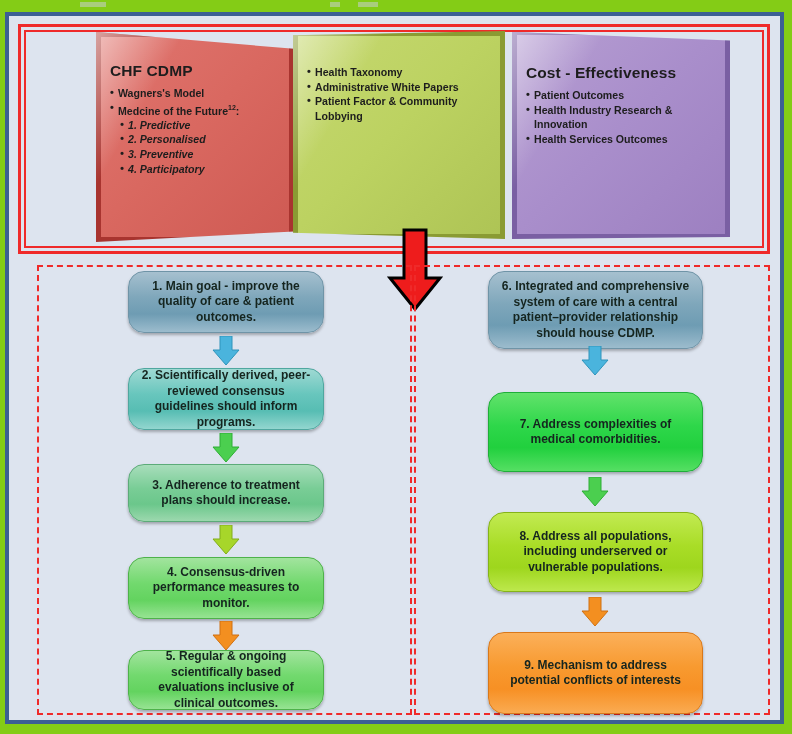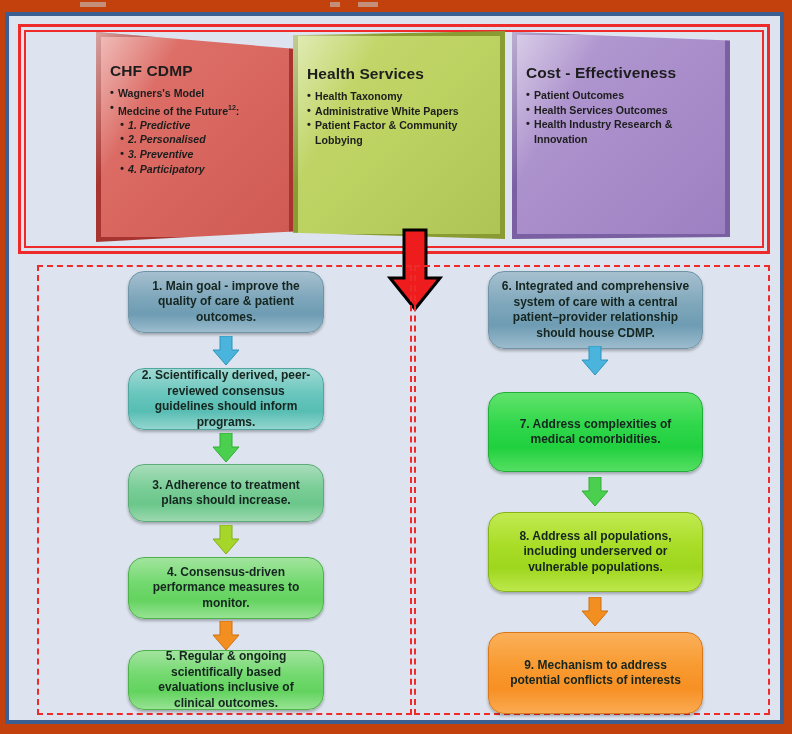--- a/index.html
+++ b/index.html
@@ -1,18 +1,18 @@
 <!DOCTYPE html>
 <html><head>
 <meta charset="utf-8">
 <style>
   html,body{margin:0;padding:0;background:#ffffff;}
   body{width:792px;height:734px;overflow:hidden;font-family:"Liberation Sans",sans-serif;}
 
-  #stage{position:relative;width:792px;height:734px;background:#c2410c;}
+  #stage{position:relative;width:792px;height:734px;background:#84cc16;}
 
   
   .artifact{position:absolute;top:2px;height:5px;background:#c9cdd4;opacity:.55;}
 
   
   #outer-frame{
     position:absolute;left:5px;top:12px;width:779px;height:712px;
     border:4px solid #3c5f93;background:#dde4ef;box-sizing:border-box;
   }
 
@@ -140,38 +140,37 @@
         <li class="sub">3. Preventive</li>
         <li class="sub">4. Participatory</li>
       </ul>
     </div>
   </div>
 
   <div class="panel" id="panel-hs">
     <div class="face"></div>
     <div class="bevel"></div>
     <div class="txt" style="top:34px;">
-      <div class="ttl">Health Services</div>
       <ul>
         <li>Health Taxonomy</li>
         <li>Administrative White Papers</li>
         <li>Patient Factor &amp; Community Lobbying</li>
       </ul>
     </div>
   </div>
 
   <div class="panel" id="panel-ce">
     <div class="face"></div>
     <div class="bevel"></div>
     <div class="txt" style="top:34px;">
       <div class="ttl">Cost - Effectiveness</div>
       <ul>
         <li>Patient Outcomes</li>
+        <li>Health Industry Research &amp; Innovation</li>
         <li>Health Services Outcomes</li>
-        <li>Health Industry Research &amp; Innovation</li>
       </ul>
     </div>
   </div>
 
   <svg id="big-arrow" viewBox="0 0 56 84">
     <polygon points="17,2 39,2 39,50 53,50 28,81 3,50 17,50" fill="#ee1c1c" stroke="#000000" stroke-width="3" stroke-linejoin="miter"></polygon>
   </svg>
 
   <div class="dashed-region" id="dashed-left"></div>
   <div class="dashed-region" id="dashed-right"></div>

